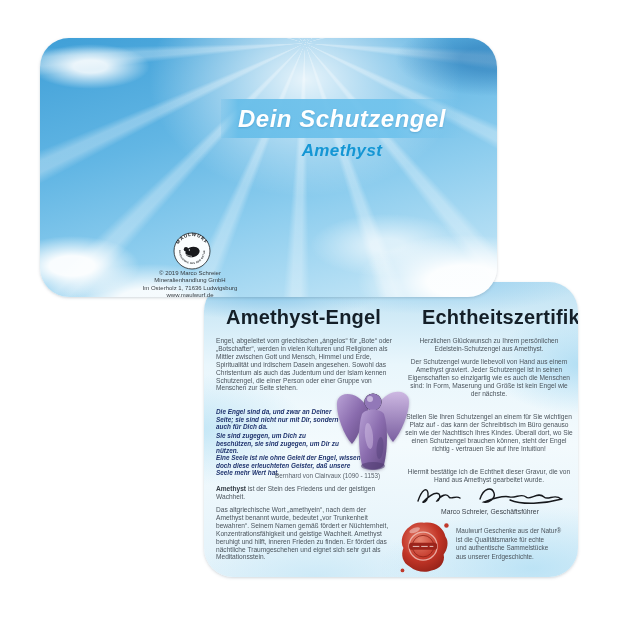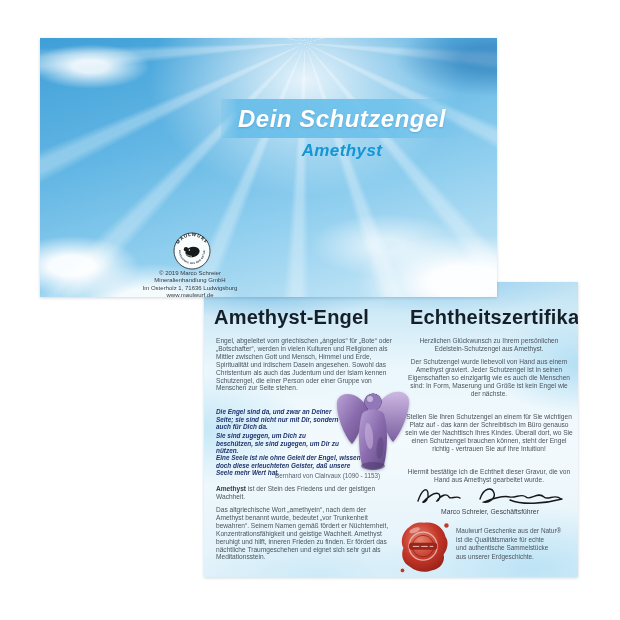--- a/index.html
+++ b/index.html
@@ -1,18 +1,18 @@
 <!DOCTYPE html>
 <html><head>
 <meta charset="utf-8">
 <style>
   html,body{margin:0;padding:0;background:#ffffff;}
   #stage{position:relative;width:620px;height:620px;background:#ffffff;overflow:hidden;
          font-family:"Liberation Sans",sans-serif;}
-  .card{position:absolute;overflow:hidden;box-shadow:0 1px 3px rgba(90,110,130,.28);}
+  .card{position:absolute;overflow:hidden;box-shadow:0 1px 3px rgba(90,110,130,.28);border-radius:29px;}
 
   
   .front{left:40px;top:38px;width:457px;height:259px;z-index:2;
     background:
       radial-gradient(90px 40px at 7% 88%, rgba(255,255,255,.95) 25%, rgba(255,255,255,0) 75%),
       radial-gradient(130px 55px at 24% 102%, rgba(255,255,255,.9) 25%, rgba(255,255,255,0) 70%),
       radial-gradient(150px 65px at 93% 94%, rgba(255,255,255,.95) 25%, rgba(255,255,255,0) 72%),
       radial-gradient(110px 45px at 76% 80%, rgba(255,255,255,.6) 15%, rgba(255,255,255,0) 70%),
       radial-gradient(85px 32px at 11% 11%, rgba(255,255,255,.85) 20%, rgba(255,255,255,0) 70%),
       radial-gradient(130px 50px at 99% 8%, rgba(30,110,175,.5) 25%, rgba(30,110,175,0) 75%),
@@ -35,21 +35,21 @@
   
   .back{left:204px;top:282px;width:374px;height:295px;z-index:1;
     background:
       radial-gradient(170px 45px at 16% 2%, rgba(115,188,230,.85), rgba(115,188,230,0) 72%),
       radial-gradient(220px 55px at 62% -2%, rgba(140,202,238,.8), rgba(140,202,238,0) 70%),
       radial-gradient(130px 70px at 101% 28%, rgba(155,212,240,.7), rgba(155,212,240,0) 72%),
       radial-gradient(160px 80px at -2% 50%, rgba(165,218,242,.6), rgba(165,218,242,0) 70%),
       radial-gradient(220px 90px at 88% 97%, rgba(175,222,244,.75), rgba(175,222,244,0) 70%),
       radial-gradient(180px 70px at 30% 100%, rgba(200,232,247,.8), rgba(200,232,247,0) 70%),
       linear-gradient(180deg, #bfe2f3 0%, #e9f6fc 28%, #f3fafd 55%, #e2f2fa 100%);}
-  .h1{position:absolute;font-size:20px;font-weight:600;color:#141f28;letter-spacing:.2px;}
+  .h1{position:absolute;font-size:20px;font-weight:600;color:#141f28;letter-spacing:.2px;margin-left:12px;}
   .bodytxt{position:absolute;font-size:6.6px;line-height:7.9px;color:#4b545c;}
   .l-quote{position:absolute;font-size:6.4px;line-height:7.6px;font-weight:bold;font-style:italic;color:#20346e;}
   .attribution{position:absolute;left:10px;top:190px;width:166px;text-align:right;
     font-size:6.3px;color:#59616a;}
   .lead{font-weight:bold;color:#343c44;}
   .centered{text-align:center;}
   .angel{position:absolute;left:128px;top:104px;width:81px;height:86px;z-index:3;
     filter:drop-shadow(0 1px 1.5px rgba(60,40,90,.35));}
   .signature{position:absolute;left:210px;top:203px;width:152px;height:22px;}
   .signer{position:absolute;left:201px;top:226px;width:170px;text-align:center;

